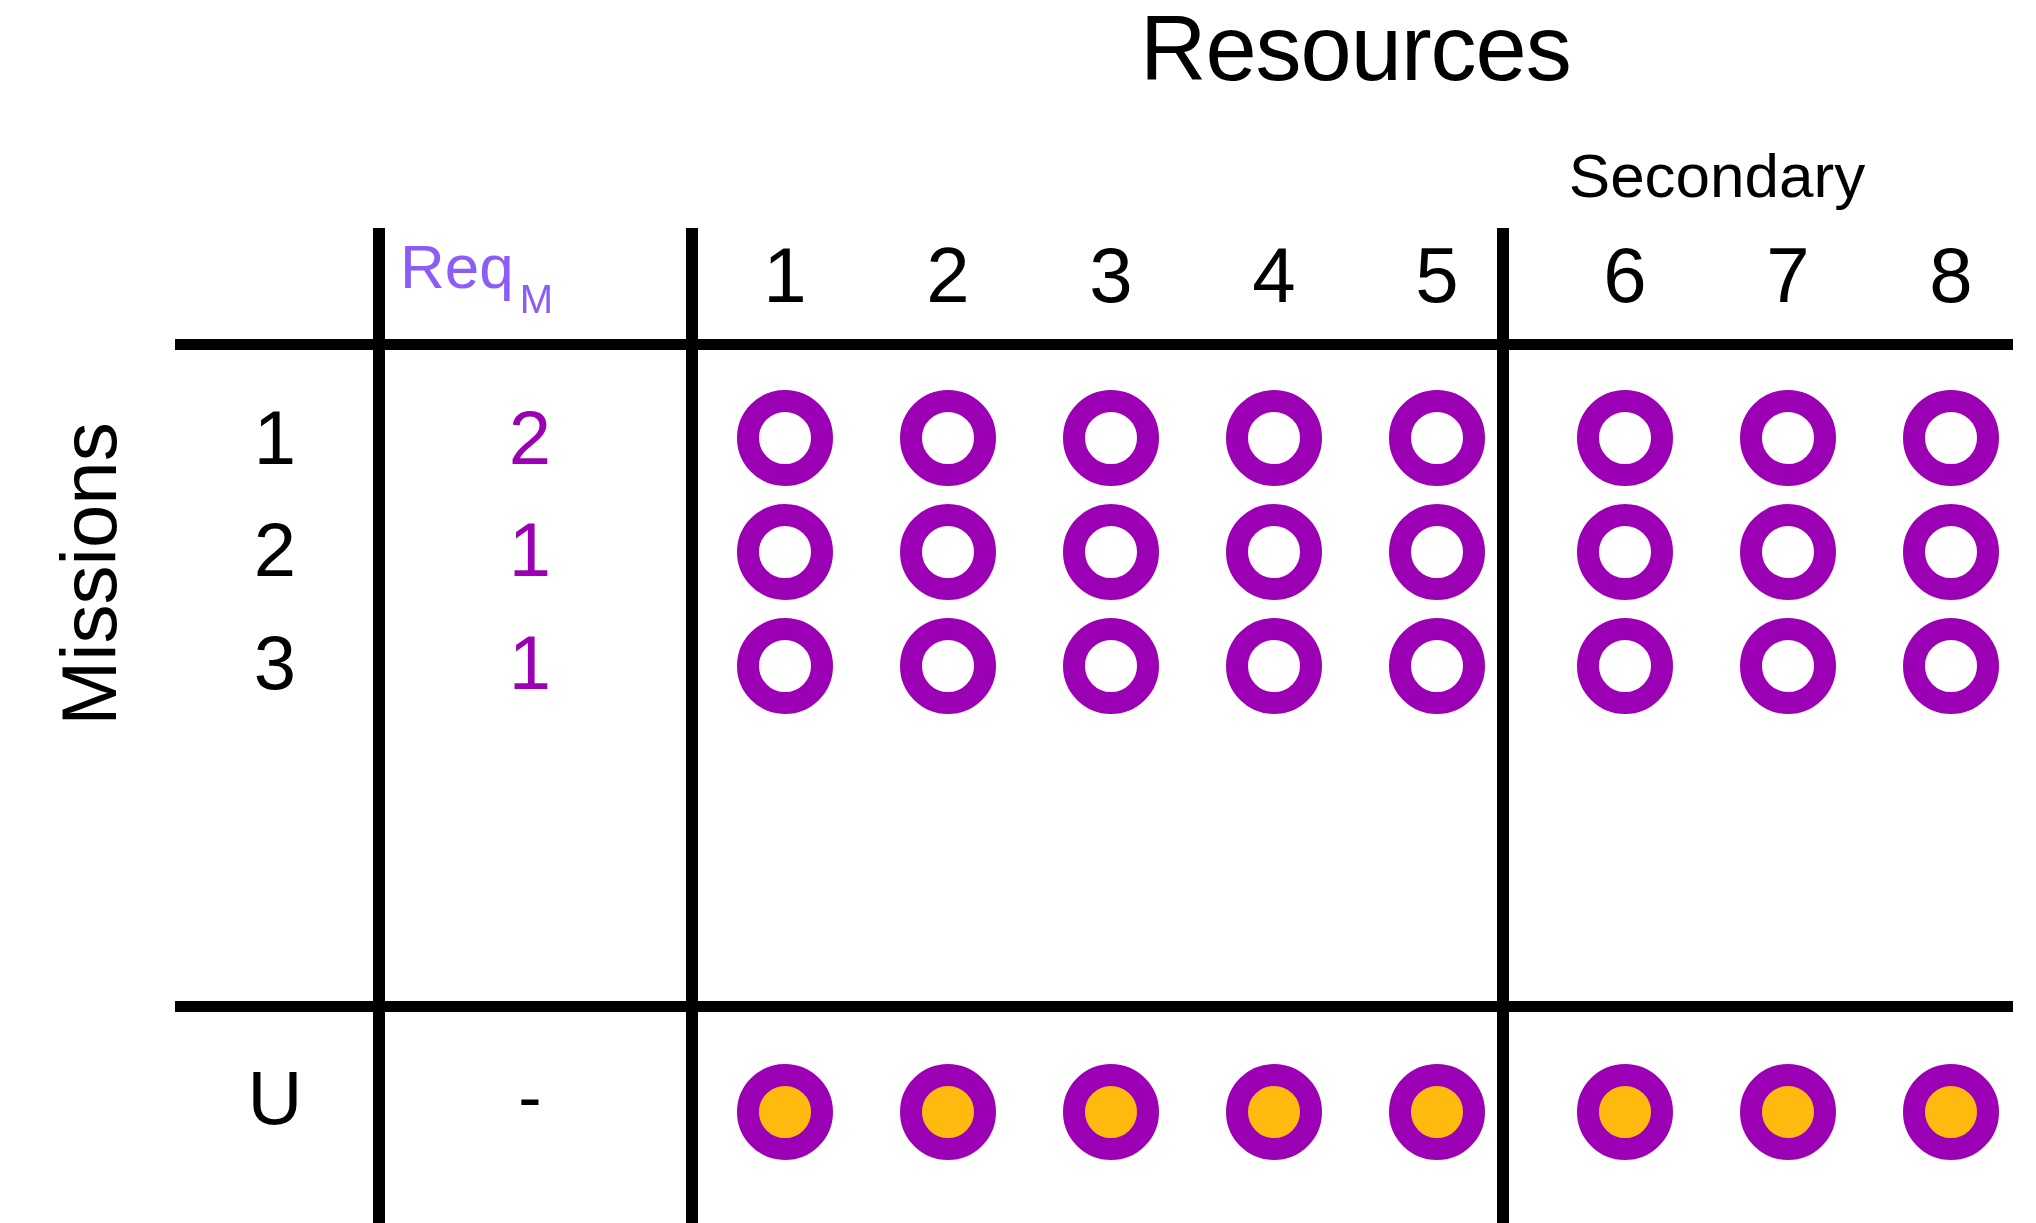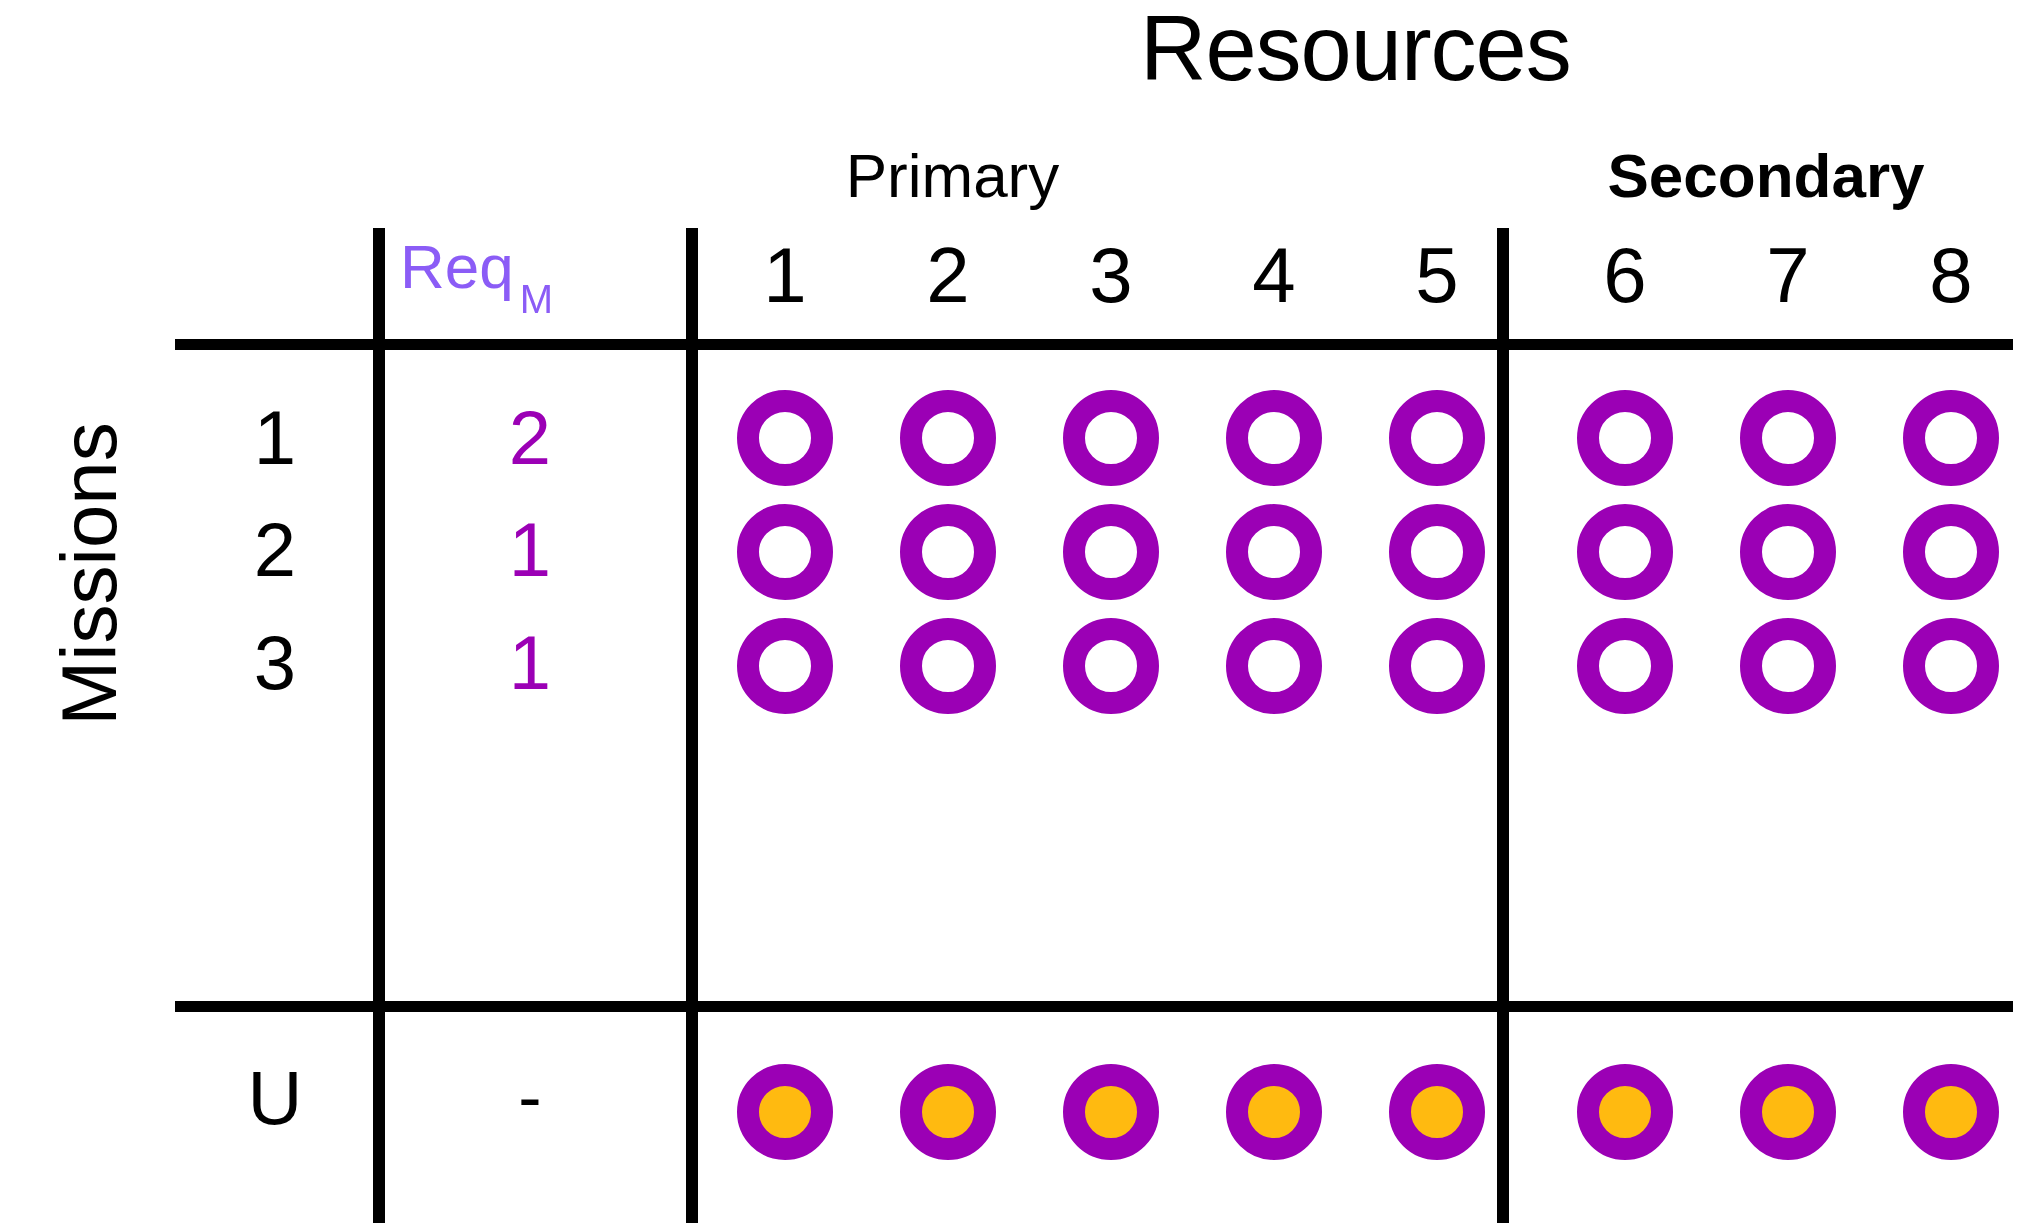--- a/index.html
+++ b/index.html
@@ -34,21 +34,21 @@
   
   .group-label {
     position: absolute;
     font-size: 62px;
     line-height: 1;
     white-space: nowrap;
     color: #000;
     text-align: center;
   }
   .group-primary { left: 745px; top: 145px; width: 415px; }
-  .group-secondary { left: 1531px; top: 145px; width: 470px; font-weight: bold; }
+  .group-secondary { left: 1482px; top: 145px; width: 470px; }
 
   
   .axis-missions {
     position: absolute;
     left: -76px;
     top: 535px;
     width: 330px;
     text-align: center;
     font-size: 78px;
     line-height: 1;
@@ -145,21 +145,20 @@
 </style>
 </head>
 <body>
 
 <div id="stage">
 
   <div class="title">Resources</div>
 
   <div class="axis-missions">Missions</div>
 
-  <div class="group-label group-primary">Primary</div>
   <div class="group-label group-secondary">Secondary</div>
 
   <div class="hdr-req">
     <span>Req</span><span class="sub">M</span>
   </div>
 
   <div class="colnum" style="left:730px">1</div>
   <div class="colnum" style="left:893px">2</div>
   <div class="colnum" style="left:1056px">3</div>
   <div class="colnum" style="left:1219px">4</div>

